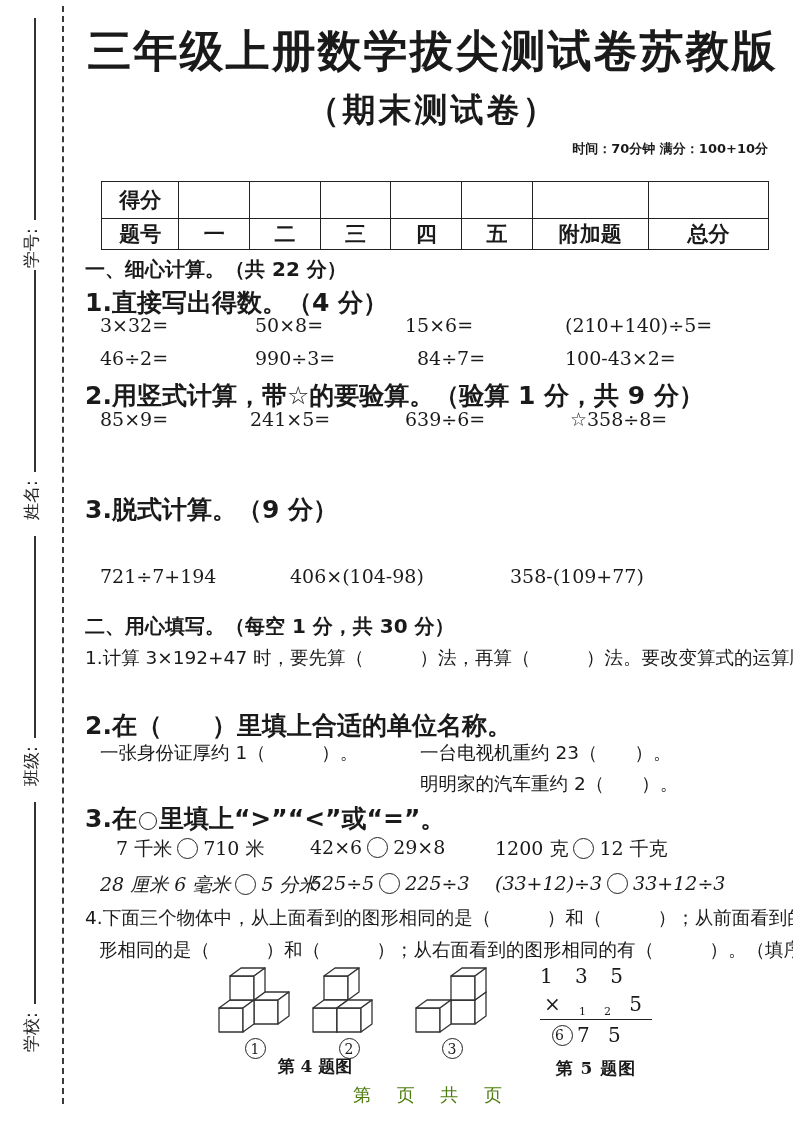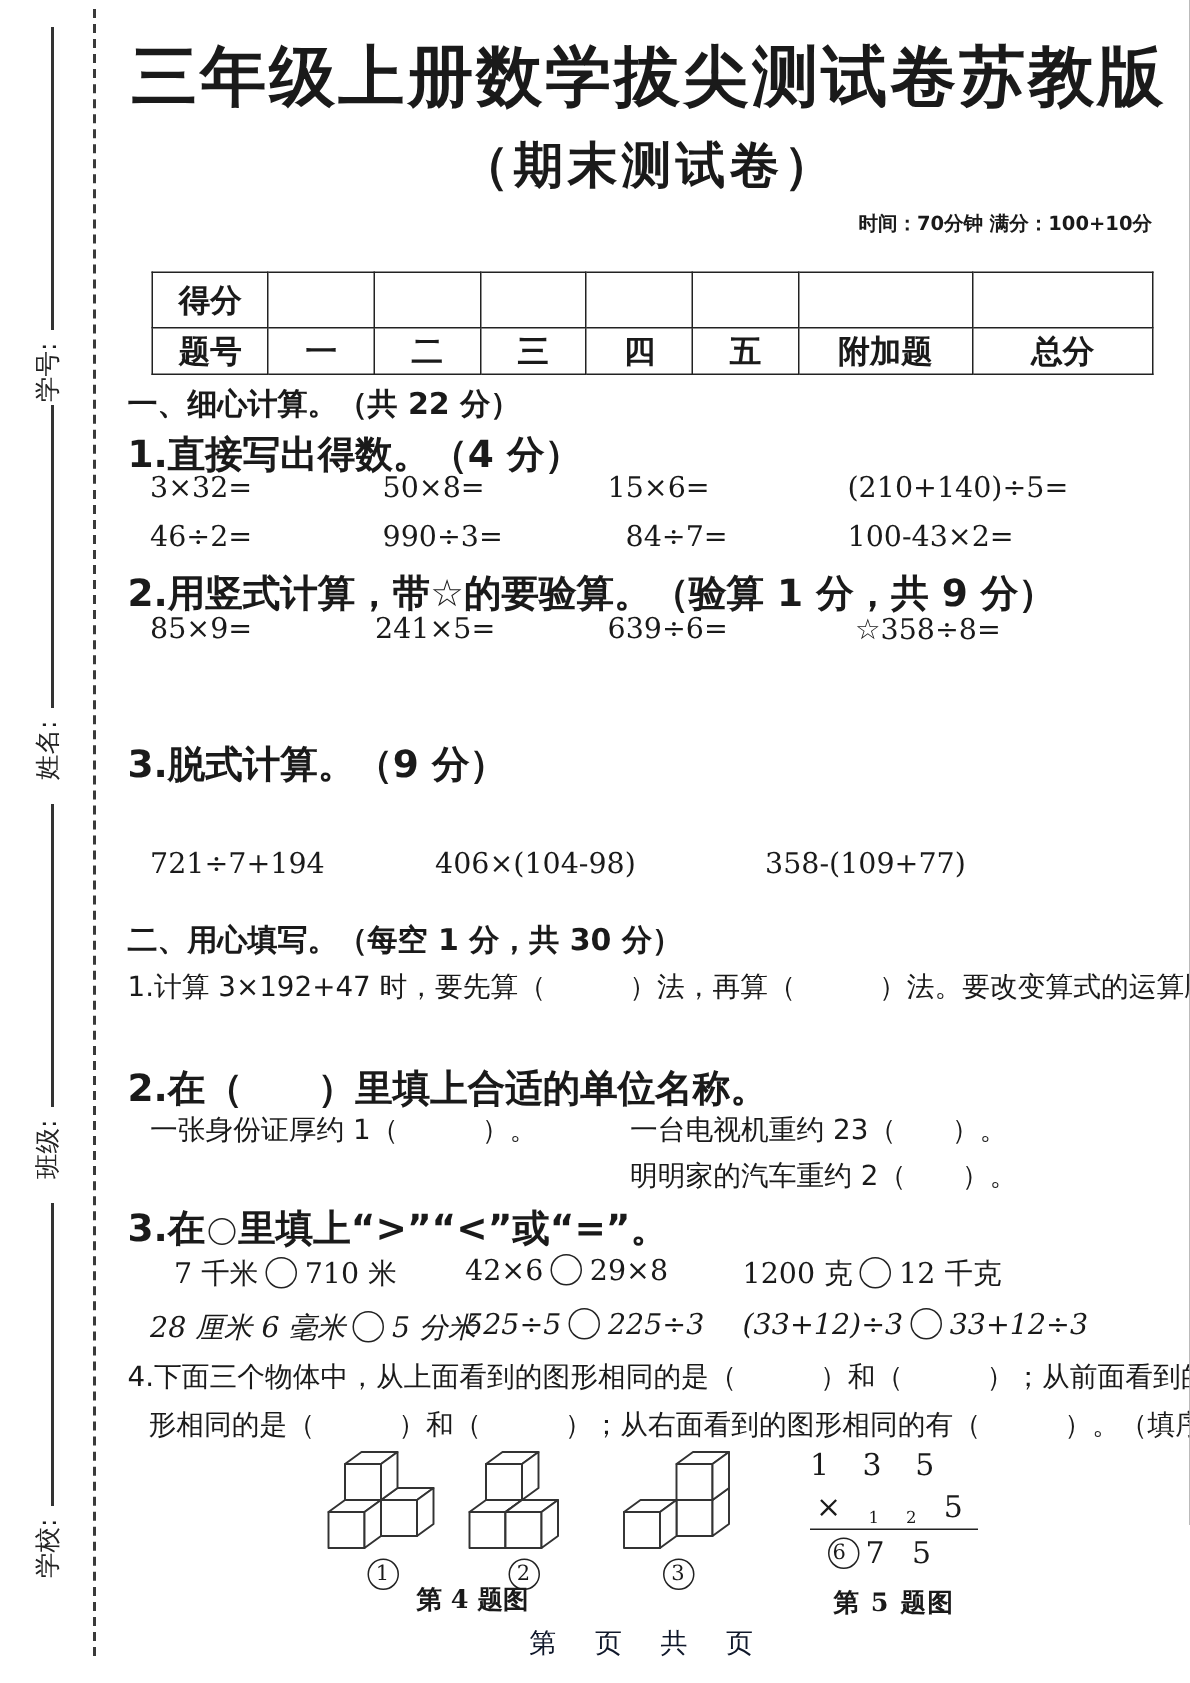--- a/index.html
+++ b/index.html
@@ -53,21 +53,21 @@
     font-family:"DejaVu Serif","Liberation Serif",serif; }
   .mult { position:absolute; left:455px; top:2px; width:112px;
     font-family:"DejaVu Serif","Liberation Serif",serif; font-size:20px; }
   .m-row1 { text-align:left; padding-right:10px; letter-spacing:8px; }
   .m-row2 { display:flex; align-items:flex-end; justify-content:space-between;
     border-bottom:1.6px solid #222; padding:2px 10px 3px 4px; margin-top:2px; }
   .m-carry { font-size:11px; transform:translateY(2px); }
   .m-row3 { margin-top:3px; padding-left:12px; letter-spacing:6px; display:flex; align-items:center; gap:4px; }
   .m-caption { margin-top:10px; text-align:center; font-size:17px; font-weight:bold; letter-spacing:1px; }
 
-  .footer { left:0; top:1083px; width:100%; text-align:center; font-size:18px; letter-spacing:10px; color:#0f172a; }
+  .footer { left:0; top:1083px; width:100%; text-align:center; font-size:18px; letter-spacing:10px; color:#4d7c0f; }
 
   svg polygon { fill:#ffffff; stroke:#333; stroke-width:1.3; stroke-linejoin:round; }
 </style>
 </head>
 <body>
 
 <div class="page">
 
   <div class="binding-line"></div>
 

